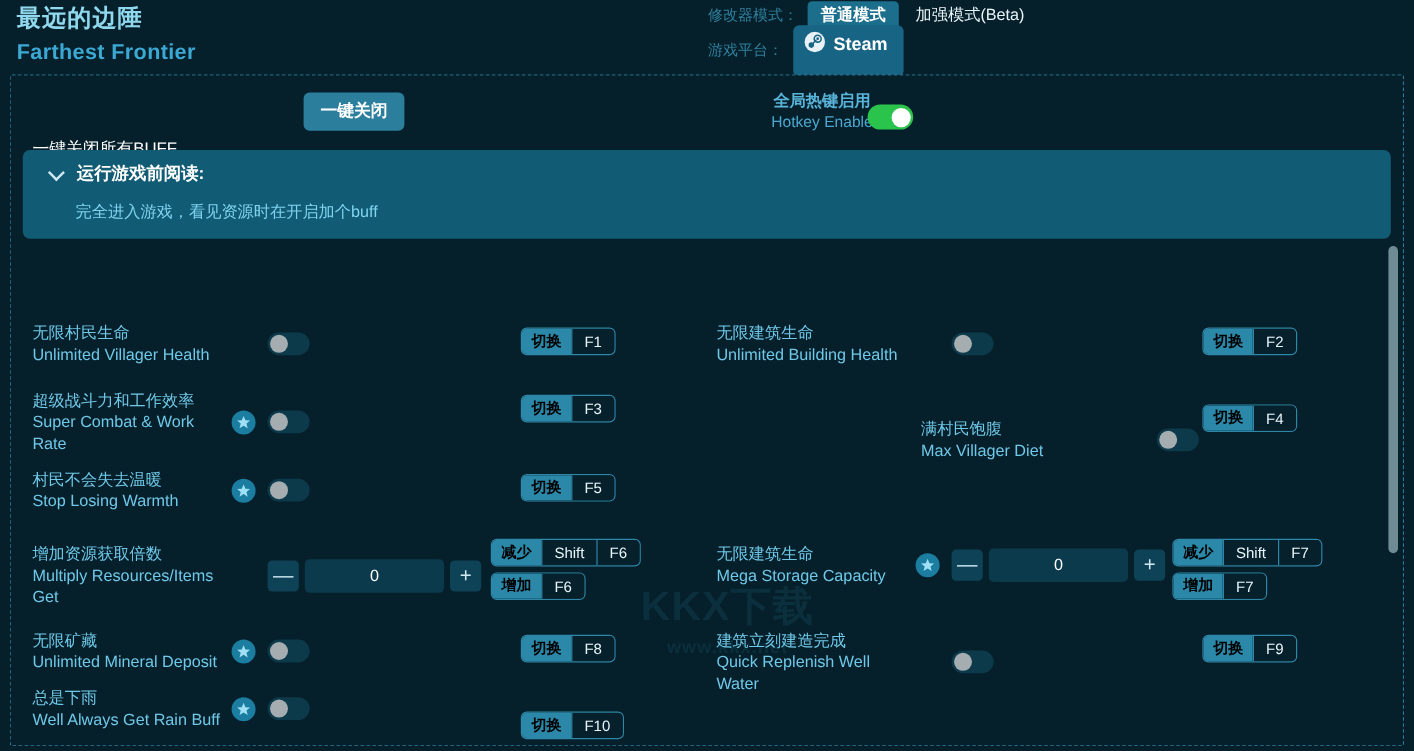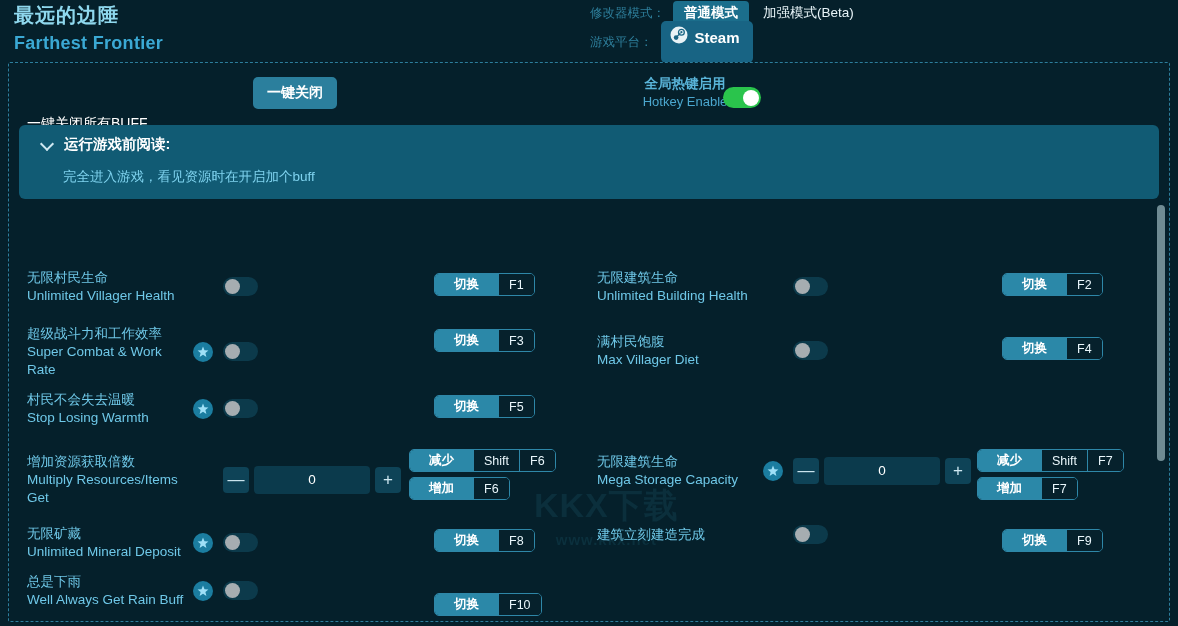--- a/index.html
+++ b/index.html
@@ -120,22 +120,22 @@
     margin: 0 5px;
   }
 
   
   .keys { position: absolute; display: flex; flex-direction: column; gap: 5px; align-items: flex-start; }
   .chip {
     display: flex; align-items: stretch; border: 1px solid #2e87a8; border-radius: 5px;
     overflow: hidden; height: 23px;
   }
   .chip .act {
-    background: #2b88a8; color: #ffffff; font-size: 12.5px; font-weight: bold;
-    padding: 0 19px; display: flex; align-items: center;
+    background: #2b88a8; color: #000000; font-size: 12.5px; font-weight: bold;
+    padding: 0 8px; display: flex; align-items: center;
   }
   .chip .key {
     background: #06212c; color: #e9f6fb; font-size: 12.5px;
     padding: 0 10px; display: flex; align-items: center;
     border-left: 1px solid #2e87a8;
   }
 
   
   .wm { position: absolute; left: 525px; top: 278px; pointer-events: none; text-align: center; }
   .wm-top { font-size: 34px; font-weight: bold; color: #0b2f3c; letter-spacing: 1px; }
@@ -250,21 +250,21 @@
             <div class="tgl">
               <div class="knob"></div>
             </div>
           </div>
           <div class="keys" style="left: 425px; top: 124px;">
             <div class="chip">
               <span class="act">切换</span>
               <span class="key">F3</span>
             </div>
           </div>
-          <div class="cell col-r" style="top: 128px;">
+          <div class="cell col-r" style="top: 144px; justify-content: center;">
             <div class="names">
               <div class="name-zh">满村民饱腹</div>
               <div class="name-en">Max Villager Diet</div>
             </div>
             <div class="star-spacer"></div>
             <div class="tgl">
               <div class="knob"></div>
             </div>
           </div>
           <div class="keys" style="left: 993px; top: 132px;">
@@ -359,20 +359,21 @@
           </div>
           <div class="keys" style="left: 425px; top: 324px;">
             <div class="chip">
               <span class="act">切换</span>
               <span class="key">F8</span>
             </div>
           </div>
           <div class="cell col-r" style="top: 320px;">
             <div class="names">
               <div class="name-zh">建筑立刻建造完成</div>
+              <div class="name-en">Quick Replenish Well Water</div>
             </div>
             <div class="star-spacer"></div>
             <div class="tgl">
               <div class="knob"></div>
             </div>
           </div>
           <div class="keys" style="left: 993px; top: 324px;">
             <div class="chip">
               <span class="act">切换</span>
               <span class="key">F9</span>

